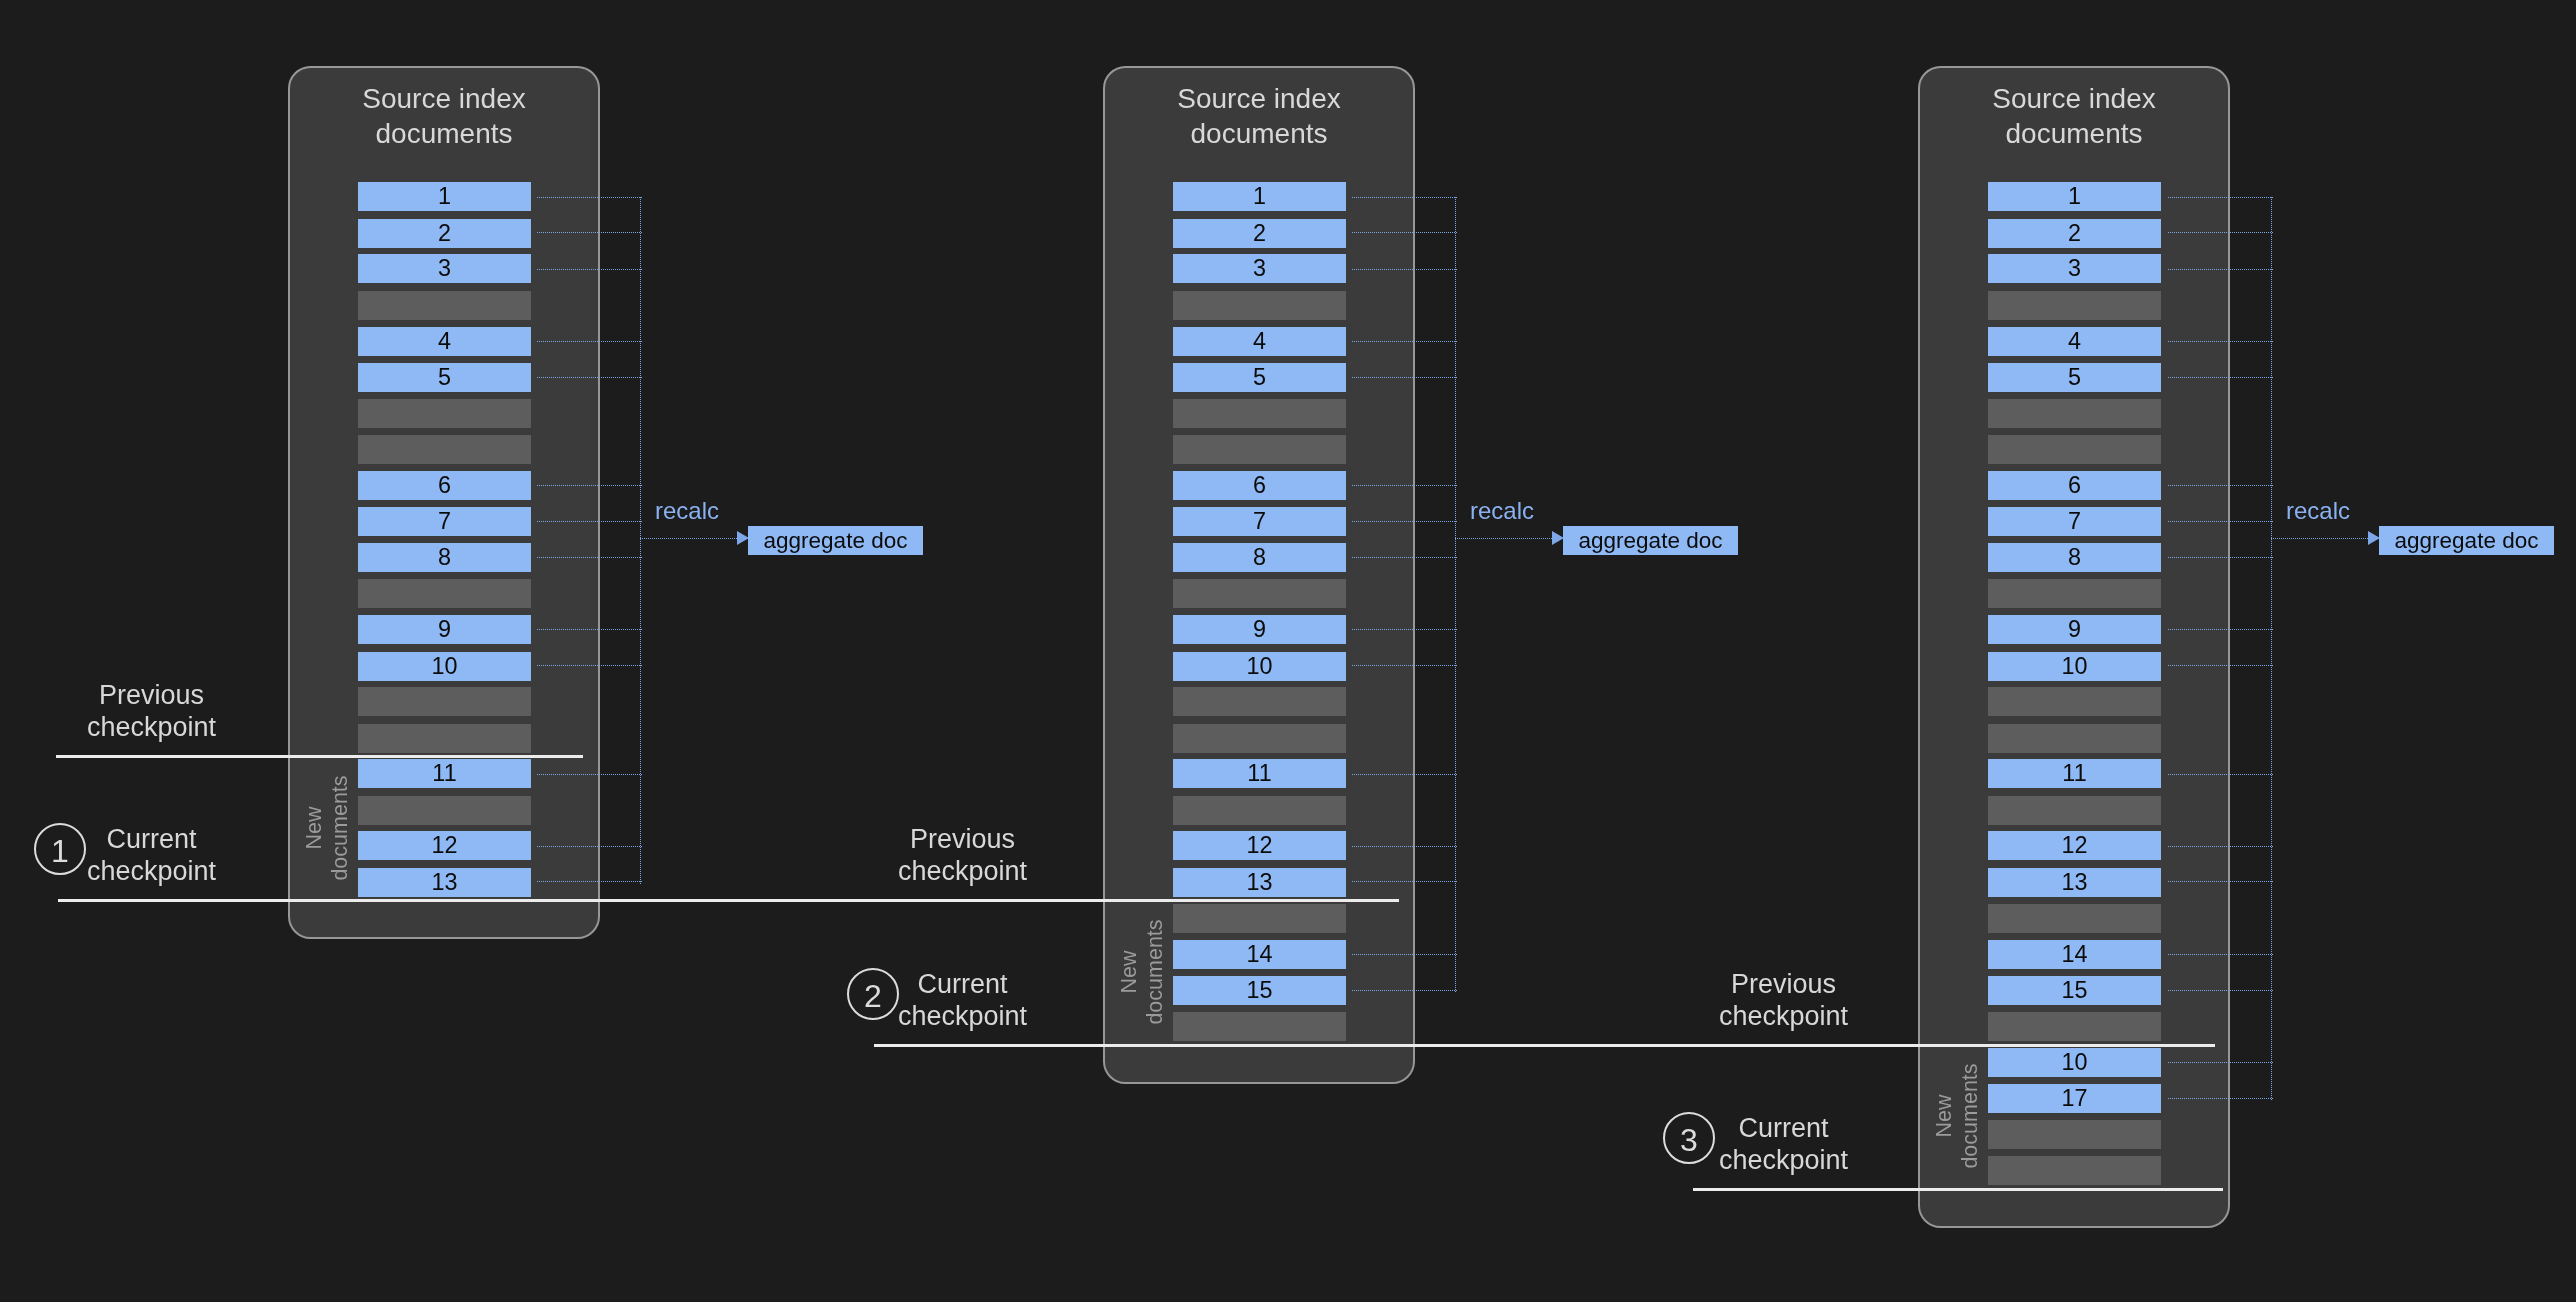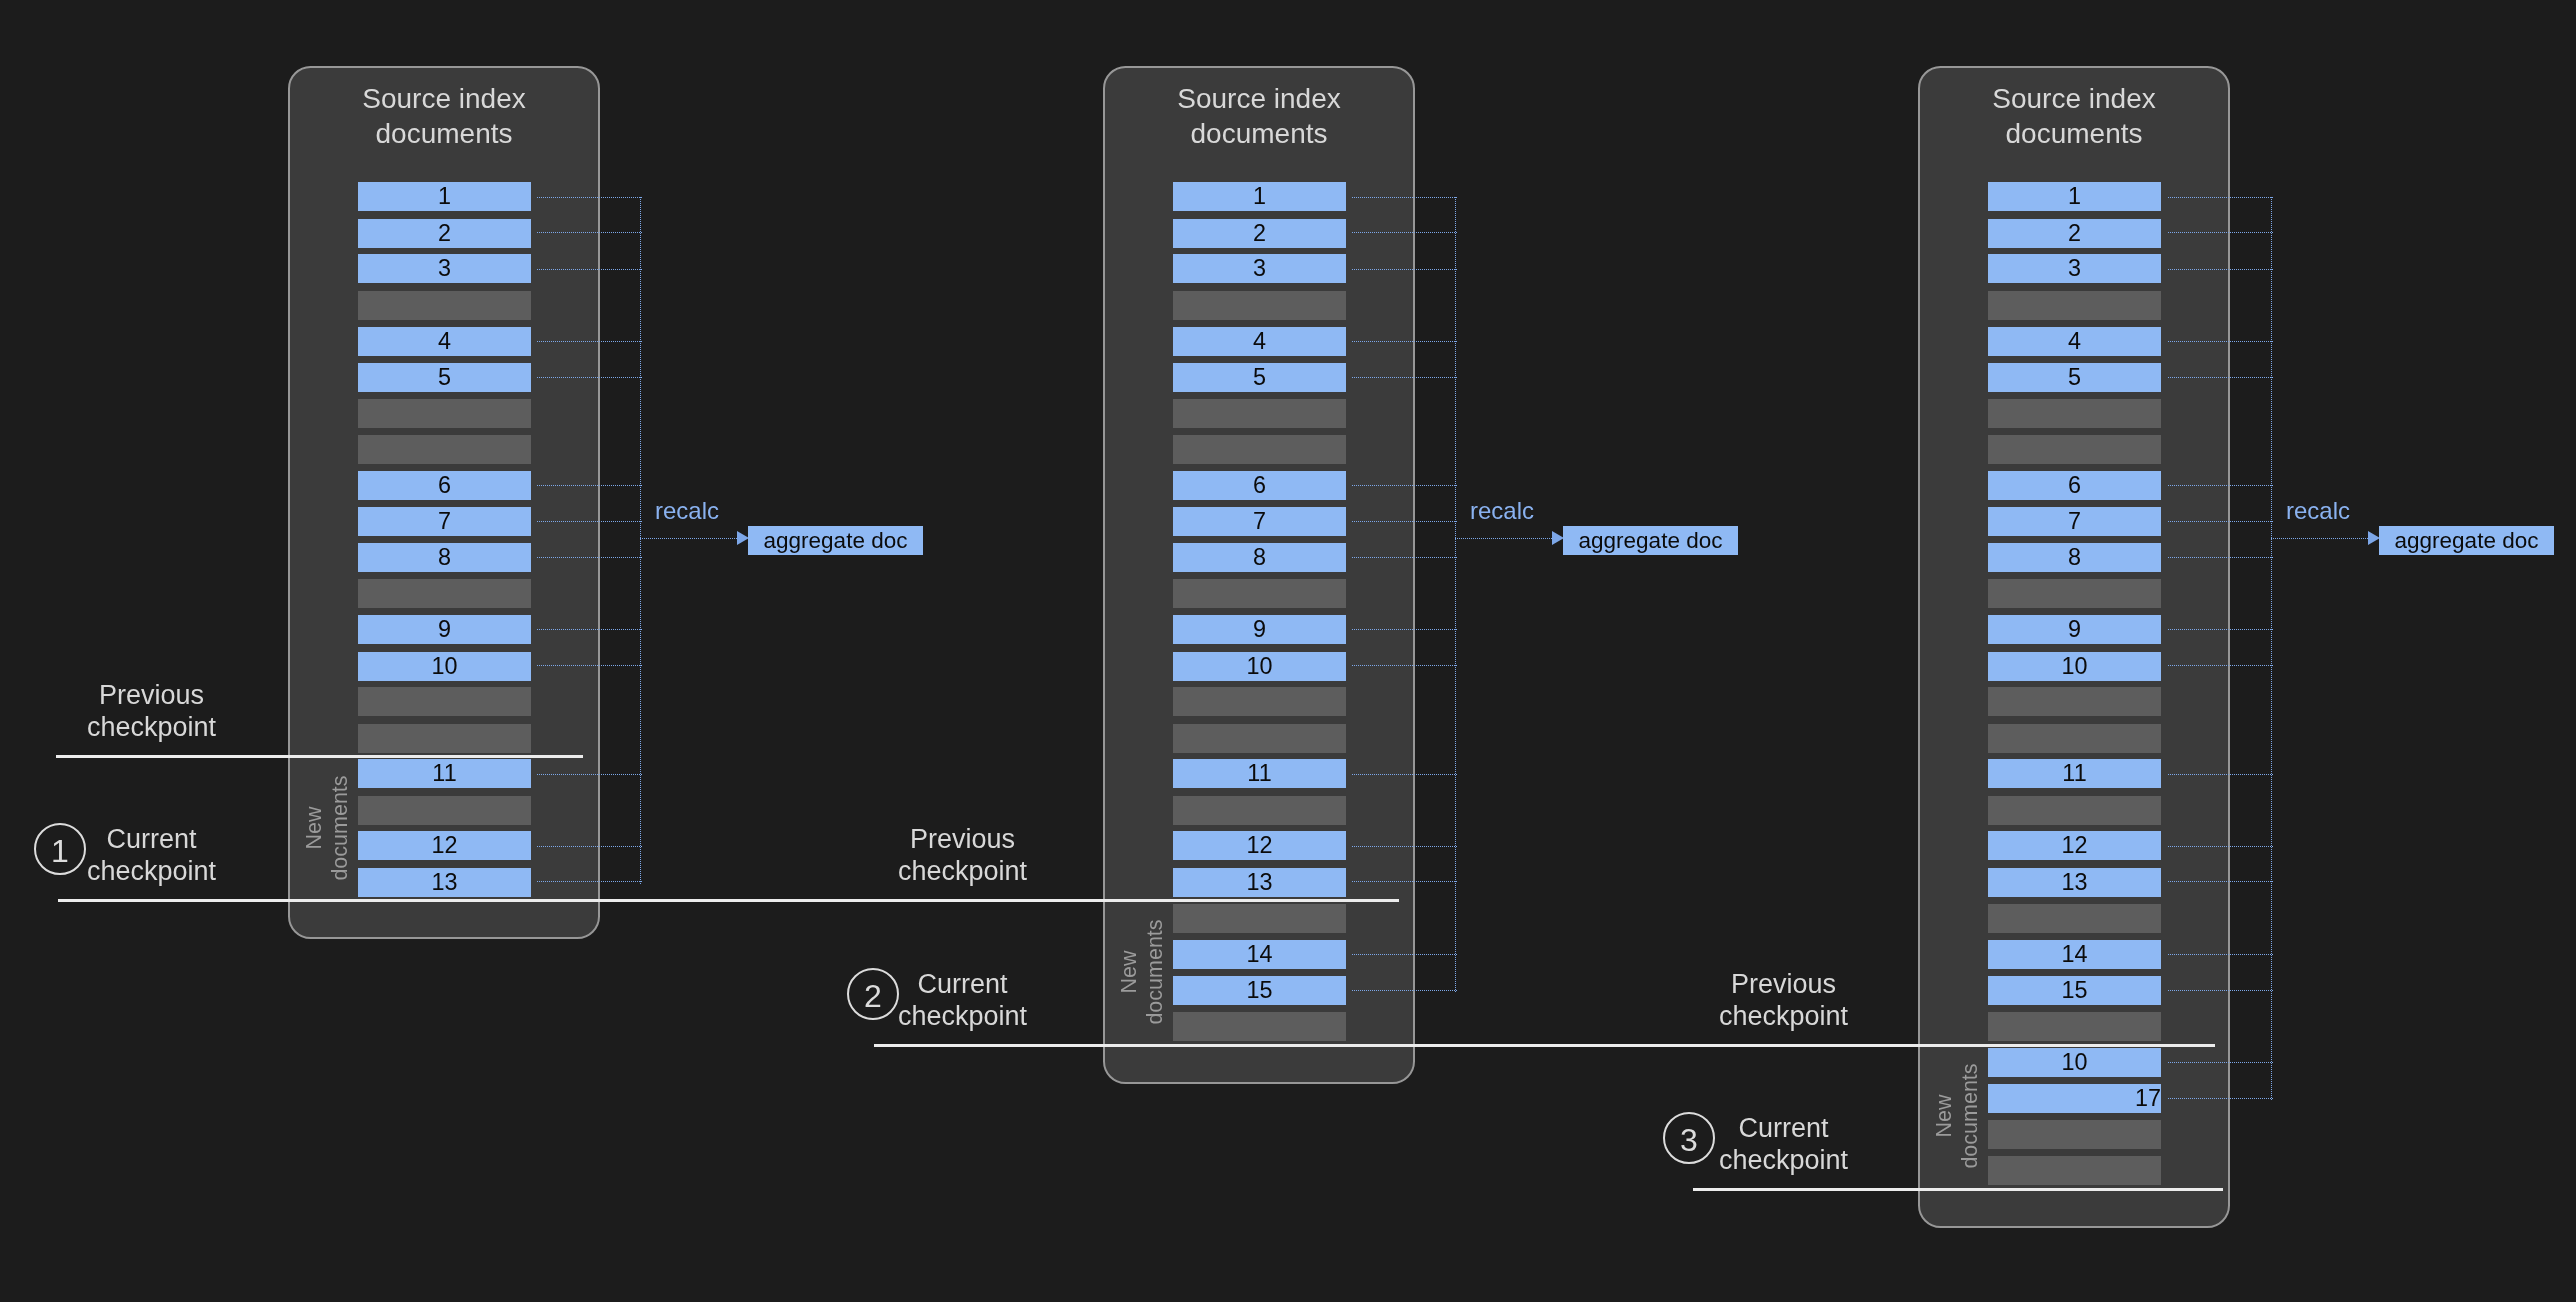--- a/index.html
+++ b/index.html
@@ -262,21 +262,21 @@
       <div class="bar doc" style="left: 68px; top: 872px; width: 173px; height: 29px;">
         <span>14</span>
       </div>
       <div class="bar doc" style="left: 68px; top: 908px; width: 173px; height: 29px;">
         <span>15</span>
       </div>
       <div class="bar empty" style="left: 68px; top: 944px; width: 173px; height: 29px;"></div>
       <div class="bar doc" style="left: 68px; top: 980px; width: 173px; height: 29px;">
         <span>10</span>
       </div>
-      <div class="bar doc" style="left: 68px; top: 1016px; width: 173px; height: 29px; text-align: right;">
+      <div class="bar doc" style="left: 68px; top: 1016px; width: 173px; height: 29px;">
         <span>17</span>
       </div>
       <div class="bar empty" style="left: 68px; top: 1052px; width: 173px; height: 29px;"></div>
       <div class="bar empty" style="left: 68px; top: 1088px; width: 173px; height: 29px;"></div>
     </div>
     <div class="conn" style="left: 2168px; top: 197px; width: 105px;"></div>
     <div class="conn" style="left: 2168px; top: 232px; width: 105px;"></div>
     <div class="conn" style="left: 2168px; top: 269px; width: 105px;"></div>
     <div class="conn" style="left: 2168px; top: 341px; width: 105px;"></div>
     <div class="conn" style="left: 2168px; top: 377px; width: 105px;"></div>

